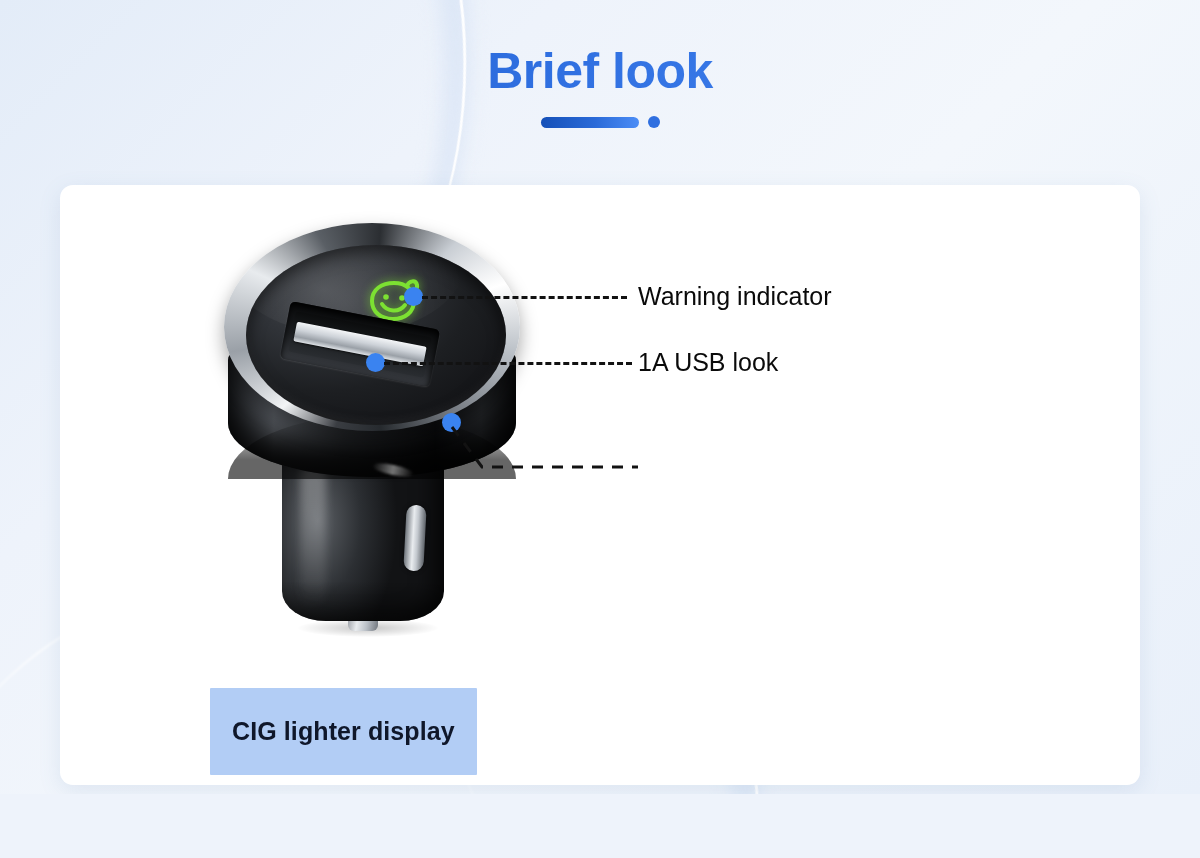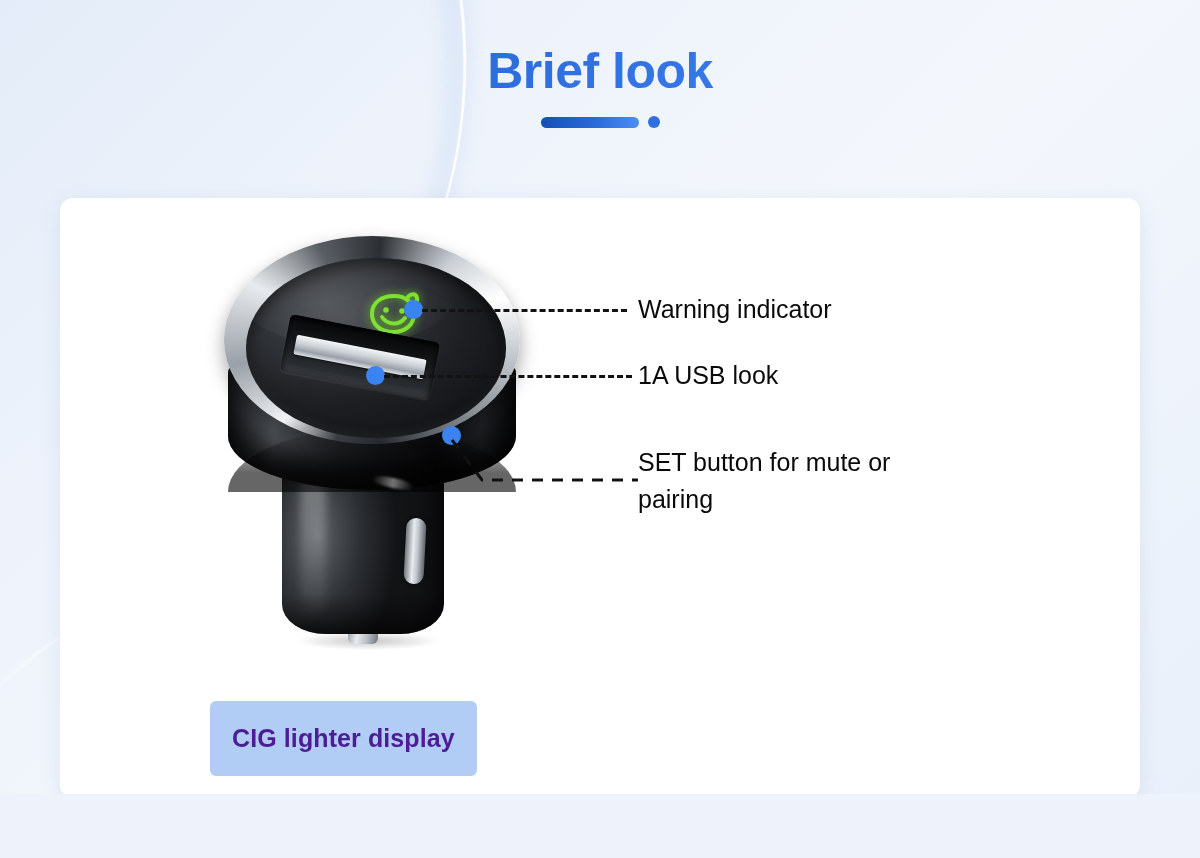--- a/index.html
+++ b/index.html
@@ -124,21 +124,20 @@
   
   .card {
     position: absolute;
     left: 60px;
     top: 185px;
     width: 1080px;
     height: 600px;
     background: #ffffff;
     border-radius: 13px;
     box-shadow: 0 6px 22px rgba(86,120,170,0.13);
-    margin-top: 13px;
   }
 
   
   .product {
     position: absolute;
     left: 160px;
     top: 30px;
     width: 310px;
     height: 450px;
   }
@@ -381,26 +380,26 @@
   .angled-line {
     position: absolute;
     overflow: visible;
   }
 
   
   .caption-badge {
     position: absolute;
     left: 150px;
     top: 503px;
-    padding: 23px 22px;
+    padding: 29px 22px;
     background: #b2cdf5;
-    border-radius: 6px;
+    border-radius: 1px;
     font-size: 25px;
     font-weight: bold;
-    color: #4c1d95;
+    color: #0f172a;
     letter-spacing: 0.1px;
   }
 </style>
 </head>
 <body>
 
 <div class="page">
 
   <div class="bg-swoosh swoosh-tl2"></div>
   <div class="bg-swoosh swoosh-tl"></div>
@@ -454,18 +453,16 @@
     <div class="callout-text" style="left:578px; top:93px;">Warning indicator</div>
 
     <div class="callout-dot" style="left:306px; top:168px;"></div>
     <div class="callout-line" style="left:324px; top:177px; width:248px;"></div>
     <div class="callout-text" style="left:578px; top:159px;">1A USB look</div>
 
     <div class="callout-dot" style="left:382px; top:228px;"></div>
     <svg class="angled-line" style="left:386px; top:236px; width:200px; height:60px;" viewBox="0 0 200 60">
       <path d="M6 6 L36 46 L192 46" fill="none" stroke="#121212" stroke-width="3" stroke-dasharray="11 9"></path>
     </svg>
-    <div class="callout-text" style="left:578px; top:246px;">SET button for mute or
-pairing</div>
 
     <div class="caption-badge">CIG lighter display</div>
   </div>
 </div>
 
 </body></html>

